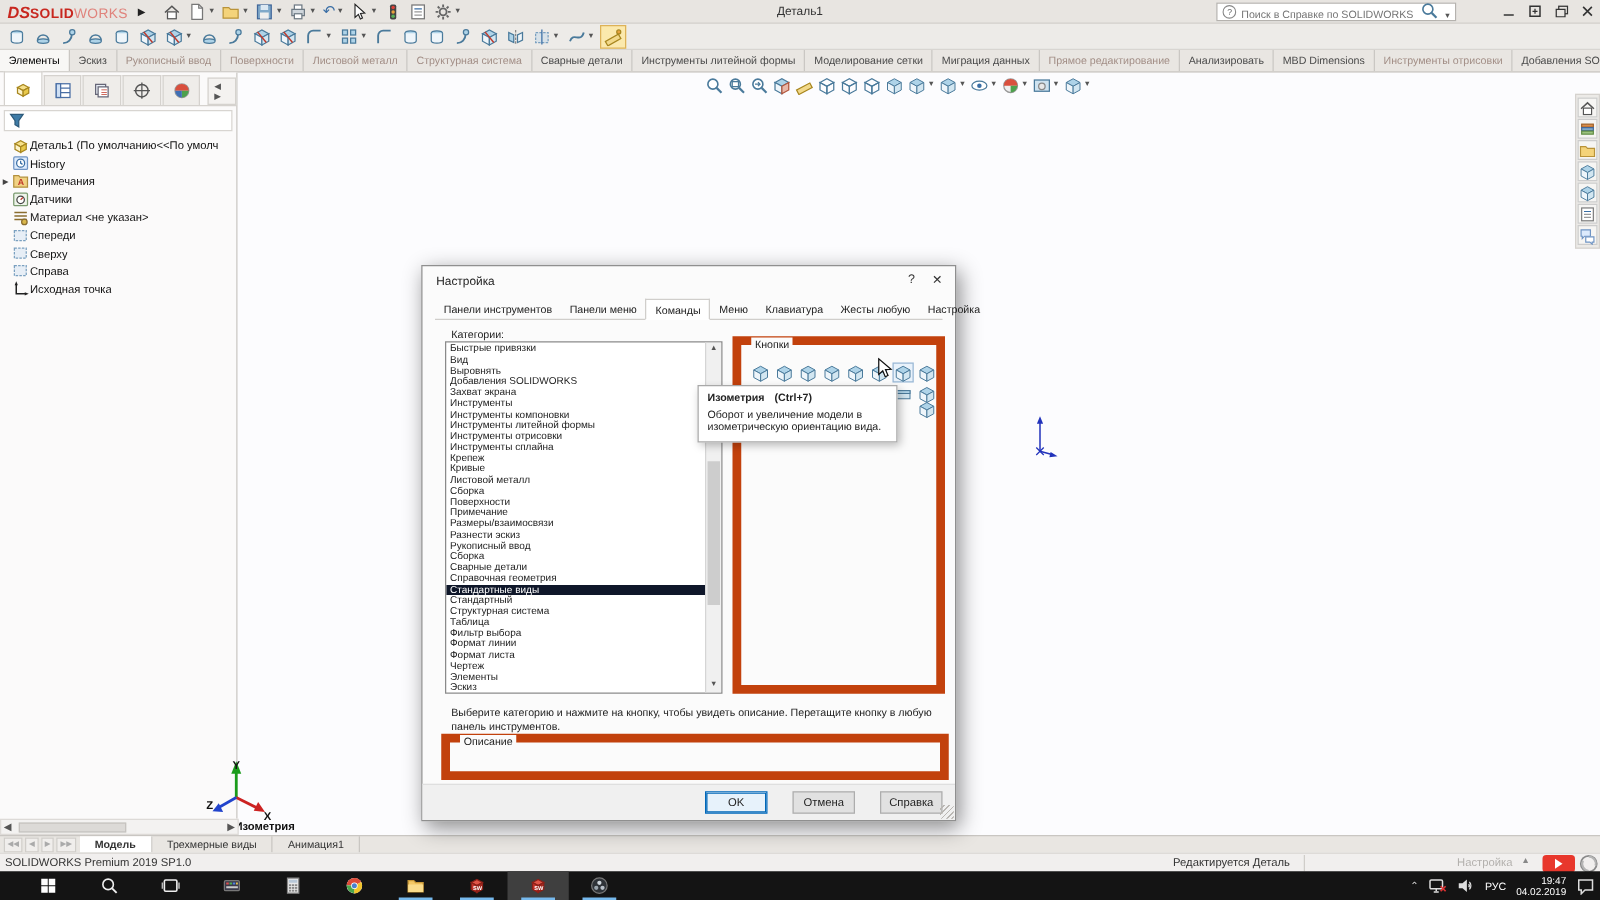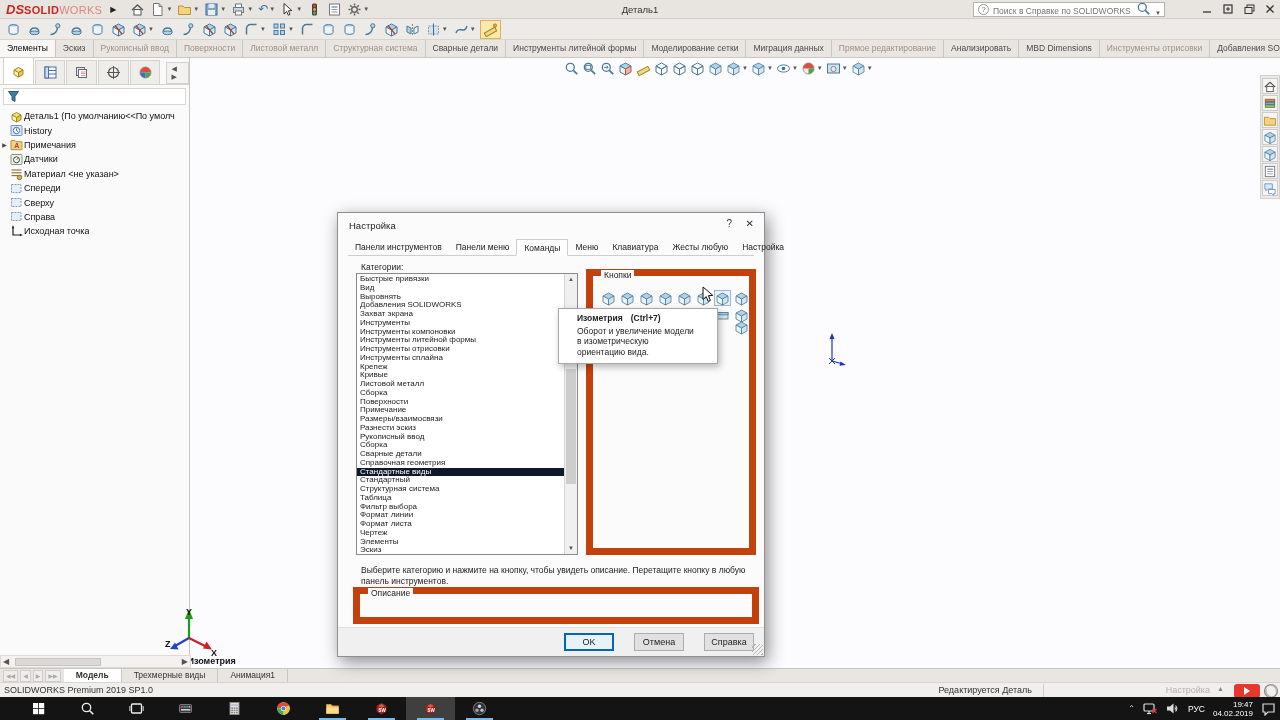--- a/index.html
+++ b/index.html
@@ -115,21 +115,21 @@
 .lscroll{position:absolute;right:0;top:0;width:13px;height:100%;background:#f0f0f0;border-left:1px solid #d5d5d5}
 .lthumb{position:absolute;left:1px;top:95px;width:10px;height:115px;background:#cdcdcd}
 .sarr{position:absolute;left:0;width:12px;height:11px;font-size:6px;color:#555;text-align:center;line-height:11px}
 .grp{position:absolute;border:7px solid #c2410c}
 .glabel{position:absolute;top:-6px;left:8px;background:#fbfbfb;padding:0 3px}
 .btnrow{position:absolute;display:flex;gap:2px}
 .vbtn{width:17px;height:16px;display:flex;align-items:center;justify-content:center;position:relative}
 .vbtn.hov{border:1px solid #9ab8d5;background:#e9f2fb}
 .xtrabtn{position:absolute}
 .tooltip{position:absolute;left:220px;top:95px;width:160px;background:#fff;border:1px solid #a8a8a8;
-  box-shadow:2px 3px 7px rgba(0,0,0,.28);padding:4px 18px 6px;z-index:55;line-height:10.5px}
+  box-shadow:2px 3px 7px rgba(0,0,0,.28);padding:4px 7px 6px;z-index:55;line-height:10.5px}
 .ttt{font-weight:bold;margin-bottom:2px}
 .ttt .sc{font-weight:bold;margin-left:8px}
 .hint{position:absolute;left:23px;top:352px;width:396px;line-height:10.5px}
 .descgrp{left:15px;top:374px;width:406px;height:37px}
 .desctext{padding:7px 4px 0 7px}
 .dfooter{position:absolute;left:0;bottom:0;width:100%;height:29px;background:#f0f0f0;
   border-top:1px solid #dfdfdf;display:flex;align-items:center;justify-content:flex-end;gap:20px;padding-right:10px}
 .dbtn{width:50px;height:18px;background:#e1e1e1;border:1px solid #adadad;font-size:9px;
   display:flex;align-items:center;justify-content:center}
 .dbtn.primary{background:#e7f2fb;border:1px solid #0067b8;box-shadow:inset 0 0 0 1px #0067b8}

